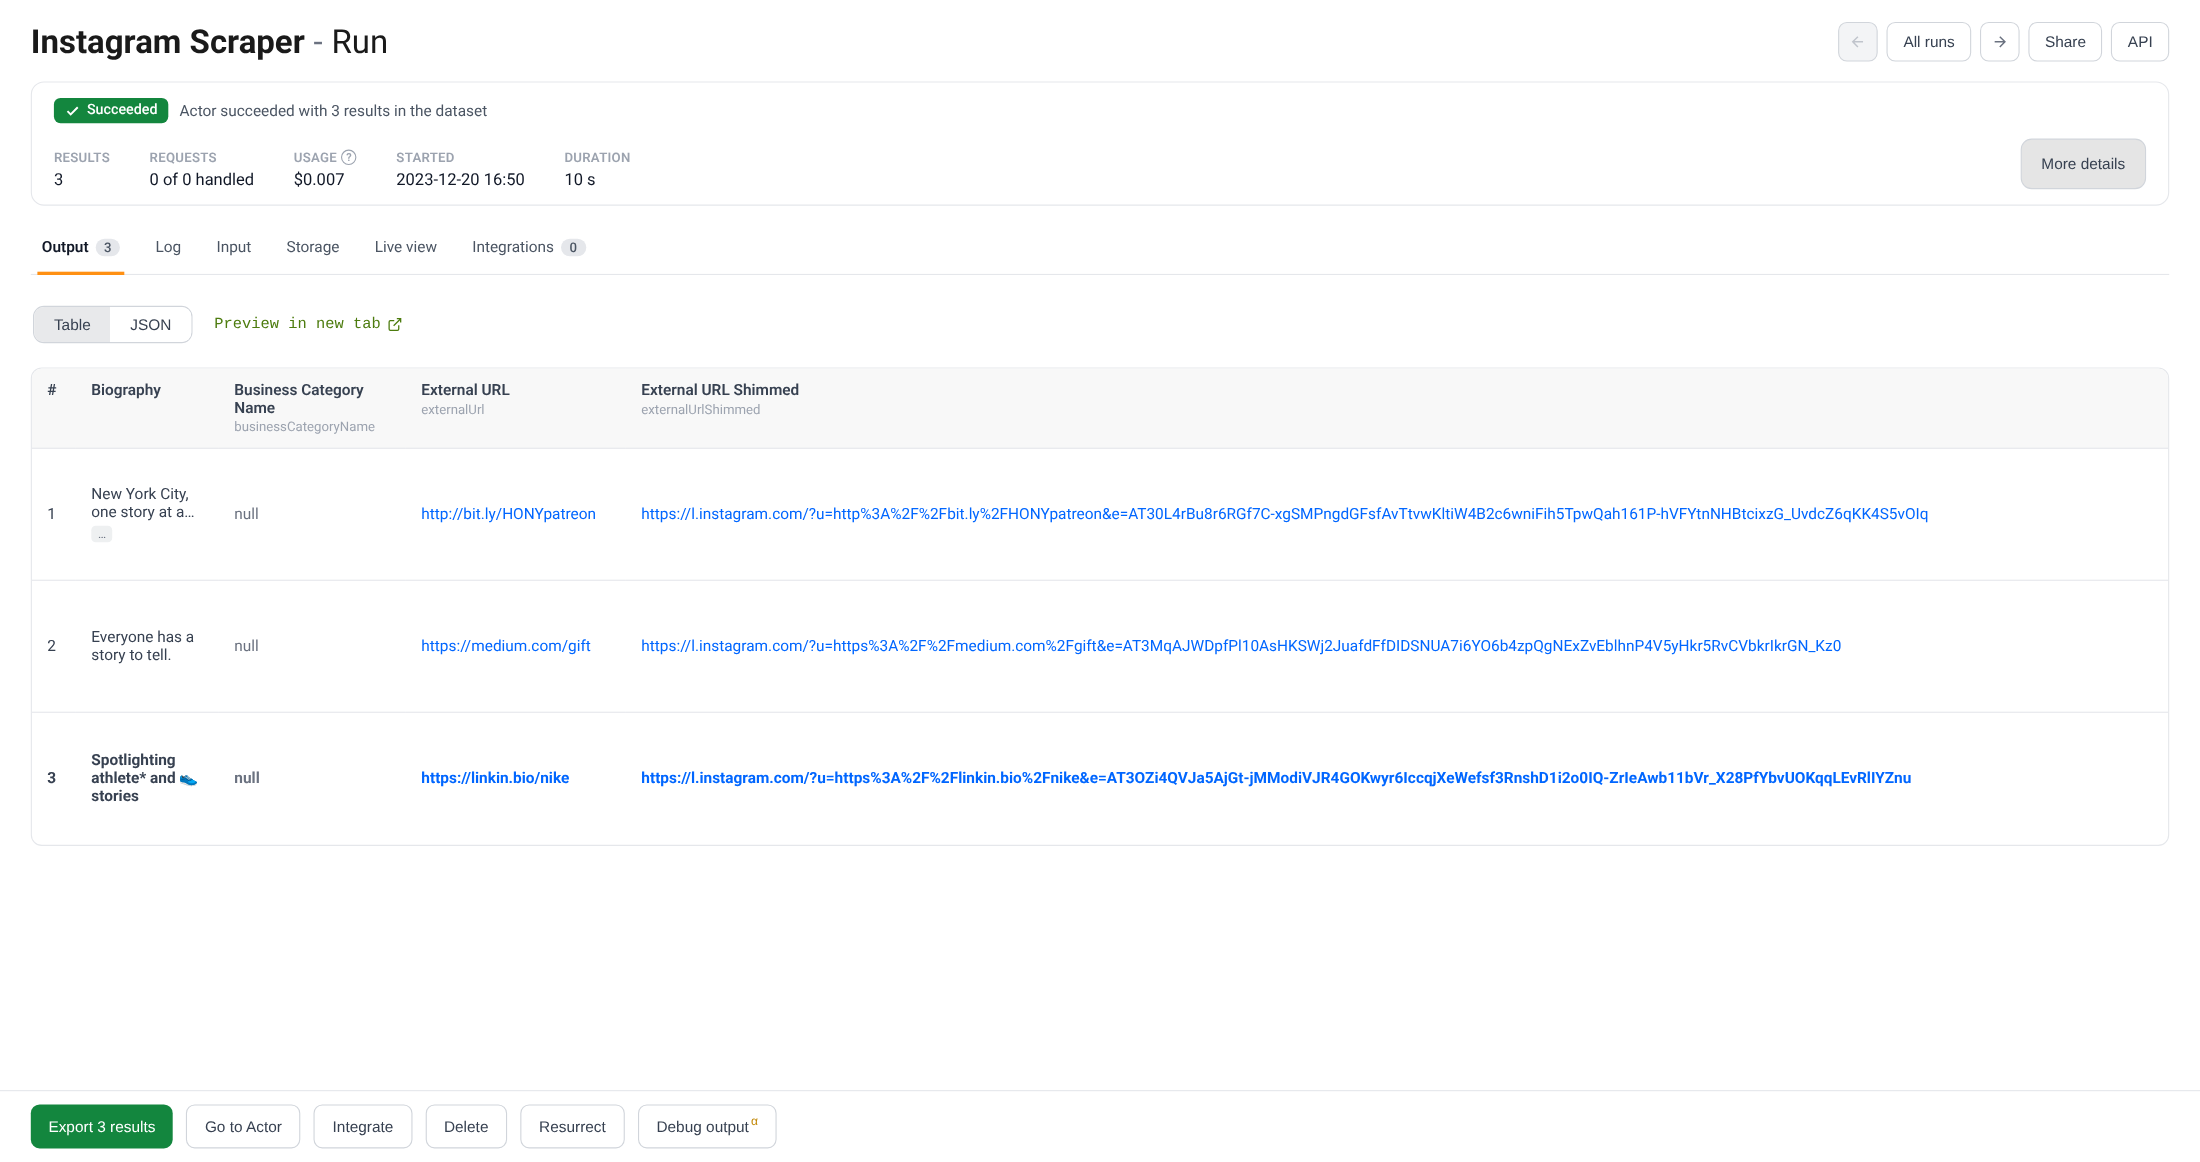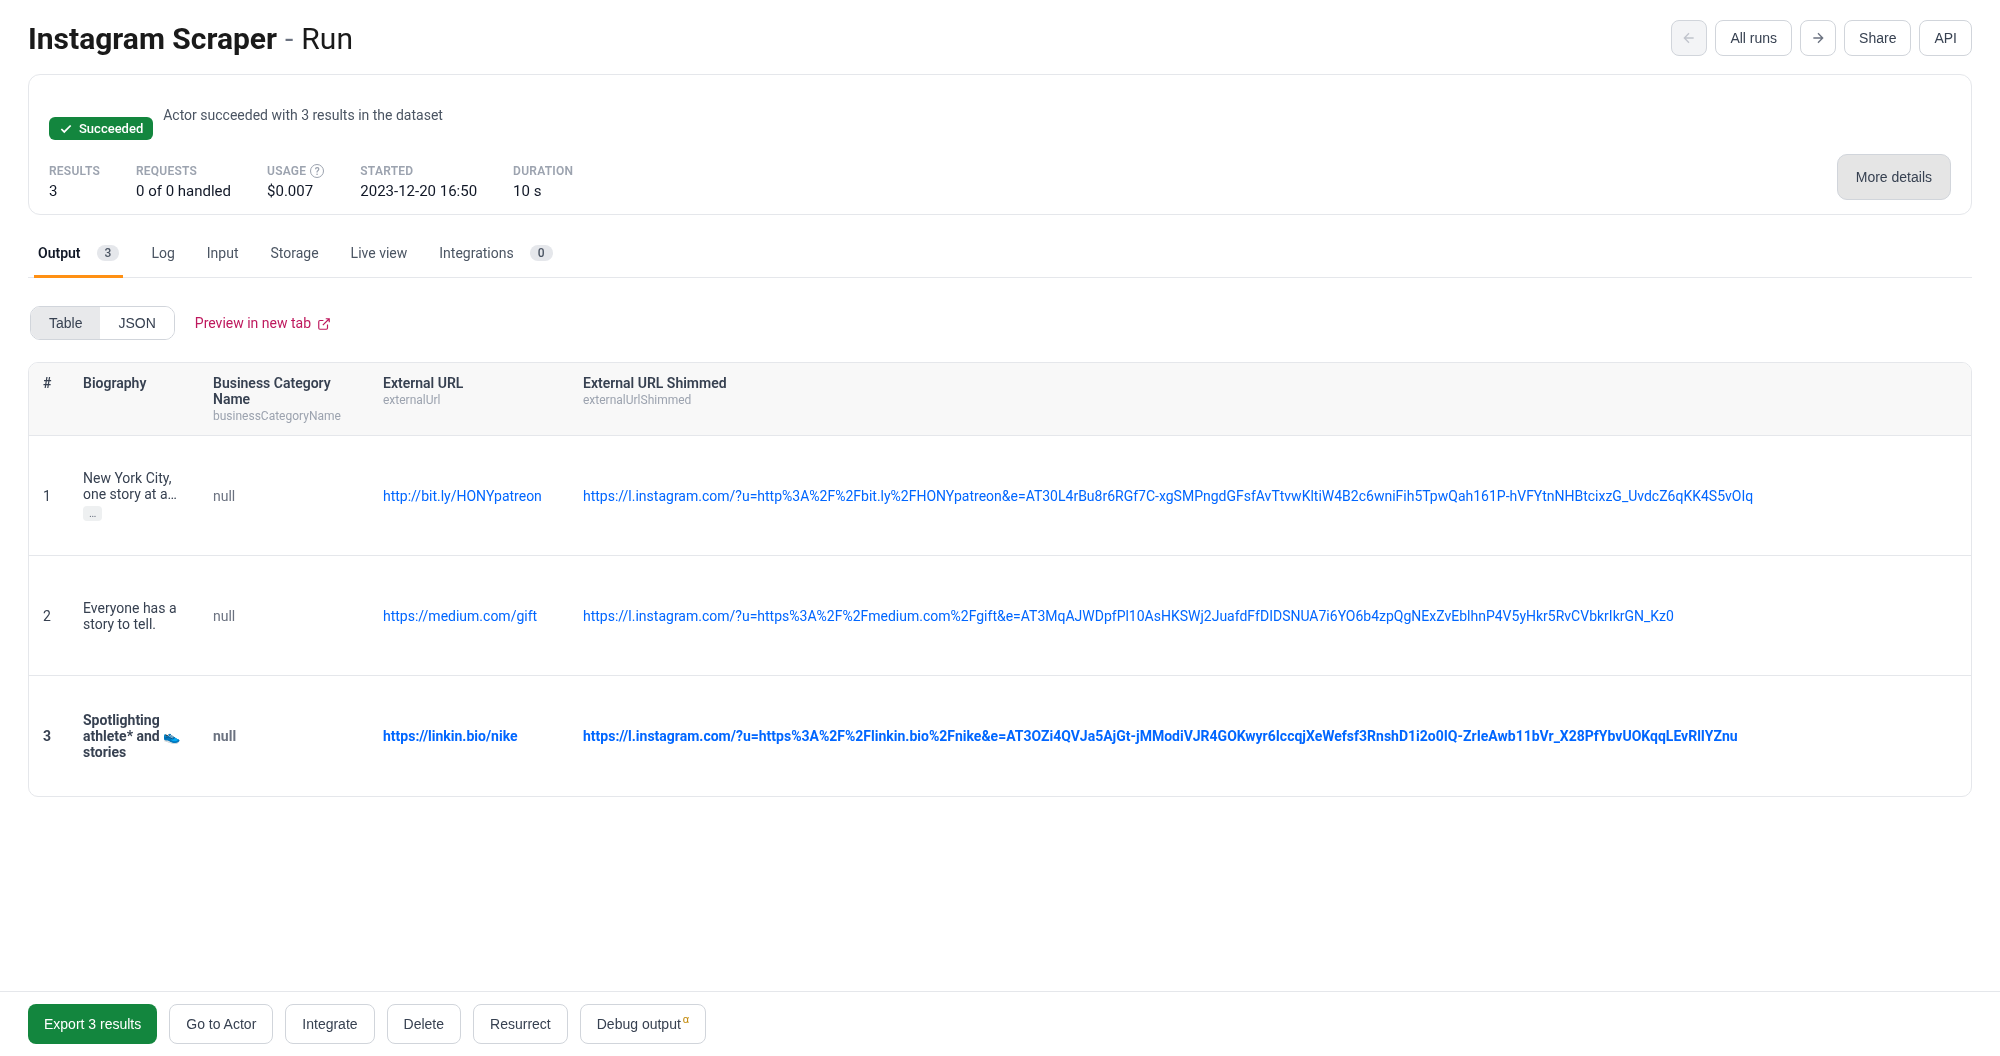--- a/index.html
+++ b/index.html
@@ -90,21 +90,20 @@
     .badge-success {
       display: inline-flex;
       align-items: center;
       gap: 6px;
       background: #13863e;
       color: #fff;
       padding: 4px 10px;
       border-radius: 6px;
       font-size: 13px;
       font-weight: 500;
-      margin-top: 28px;
     }
     .status-text {
       color: #4b5563;
       font-size: 14px;
     }
     .stats-row {
       display: flex;
       justify-content: space-between;
       align-items: flex-end;
       gap: 28px;
@@ -160,21 +159,21 @@
       margin-top: 18px;
       padding: 0 6px;
     }
     .tab {
       padding: 12px 4px 14px 4px;
       font-size: 14px;
       color: #4b5563;
       cursor: pointer;
       display: flex;
       align-items: center;
-      gap: 16px;
+      gap: 6px;
       border-bottom: 3px solid transparent;
       margin-bottom: -1px;
     }
     .tab.active {
       color: #111827;
       font-weight: 600;
       border-bottom-color: #ff9013;
     }
     .tab-badge {
       background: #e5e7eb;
@@ -202,26 +201,27 @@
       border: none;
       font-size: 14px;
       color: #374151;
       cursor: pointer;
     }
     .view-toggle-btn.active {
       background: #e8e9eb;
       font-weight: 500;
     }
     .preview-link {
-      color: #be185d;
+      color: #4d7c0f;
       font-size: 14px;
       text-decoration: none;
       display: flex;
-      align-items: flex-end;
+      align-items: center;
       gap: 6px;
+      font-family: Liberation Mono, monospace;
     }
     .table-wrap {
       border: 1px solid #e5e7eb;
       border-radius: 10px;
       overflow: hidden;
     }
     table {
       width: 100%;
       border-collapse: collapse;
       table-layout: fixed;

